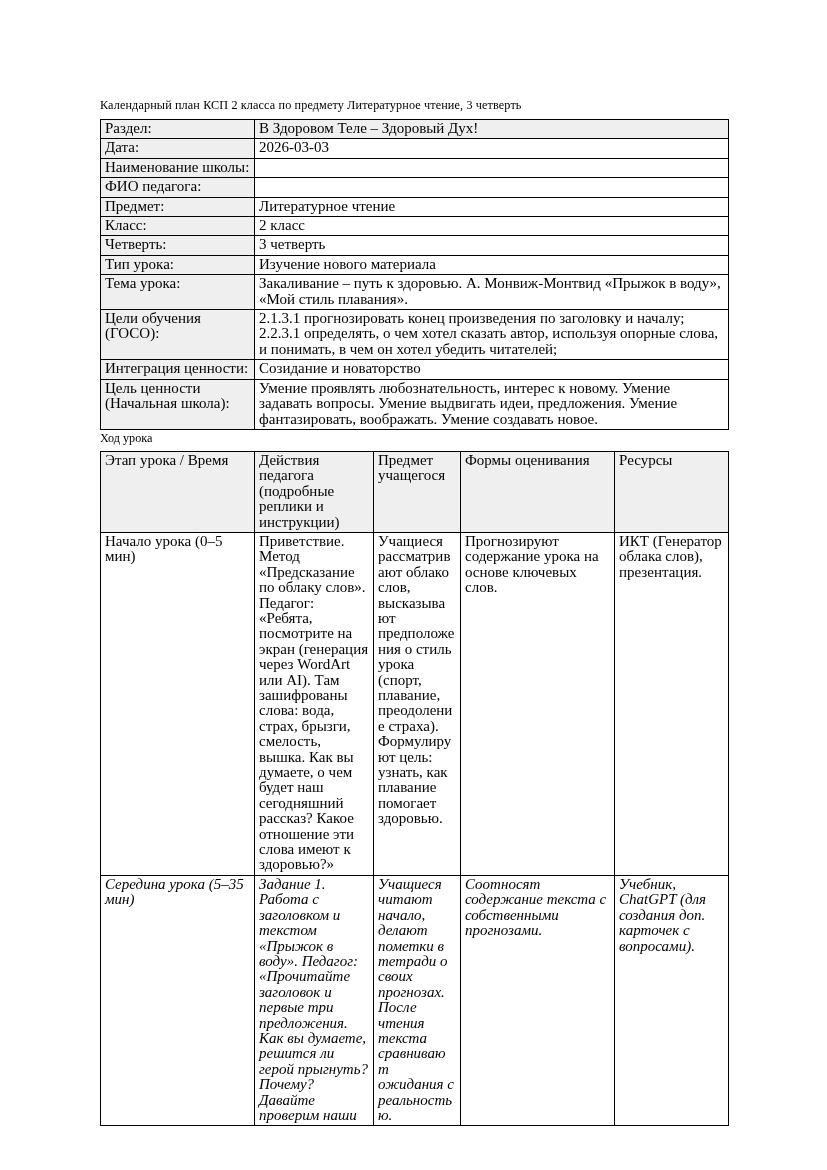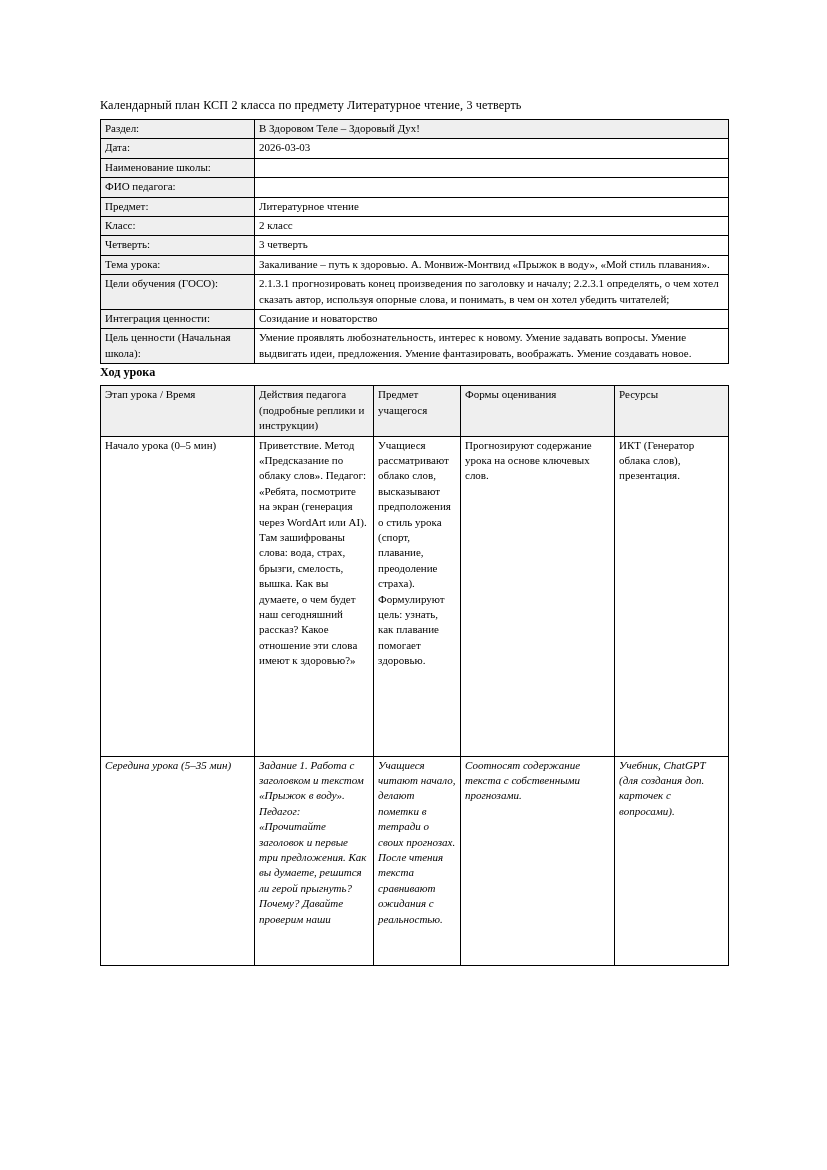--- a/index.html
+++ b/index.html
@@ -27,37 +27,36 @@
     font-size: 12.2px;
     line-height: 15px;
     margin: 0 0 6px 0;
     letter-spacing: 0.01em;
     white-space: nowrap;
   }
   table.grid {
     border-collapse: collapse;
     table-layout: fixed;
     width: 628px;
-    font-size: 11px;
+    font-size: 15px;
     line-height: 15.4px;
   }
   table.grid td {
     border: 1px solid #000000;
     padding: 1px 4px 2px 4px;
     vertical-align: top;
     word-wrap: break-word;
     overflow-wrap: break-word;
     hyphens: none;
   }
   .shade { background: #efefef; }
   .sec-caption {
     font-size: 12.2px;
     line-height: 15px;
     margin: 1px 0 5px 0;
-    font-weight: bold;
   }
   
   table.info col.c1 { width: 154px; }
   table.info col.c2 { width: 474px; }
   
   table.flow col.f1 { width: 154px; }
   table.flow col.f2 { width: 119px; }
   table.flow col.f3 { width: 87px; }
   table.flow col.f4 { width: 154px; }
   table.flow col.f5 { width: 114px; }
@@ -99,20 +98,24 @@
           <td class="shade">Предмет:</td>
           <td>Литературное чтение</td>
         </tr>
         <tr>
           <td class="shade">Класс:</td>
           <td>2 класс</td>
         </tr>
         <tr>
           <td class="shade">Четверть:</td>
           <td>3 четверть</td>
+        </tr>
+        <tr>
+          <td class="shade">Тип урока:</td>
+          <td>Изучение нового материала</td>
         </tr>
         <tr>
           <td class="shade">Тема урока:</td>
           <td>Закаливание – путь к здоровью. А. Монвиж-Монтвид «Прыжок в воду», «Мой стиль плавания».</td>
         </tr>
         <tr>
           <td class="shade">Цели обучения (ГОСО):</td>
           <td>2.1.3.1 прогнозировать конец произведения по заголовку и началу; 2.2.3.1 определять, о чем хотел сказать автор, используя опорные слова, и понимать, в чем он хотел убедить читателей;</td>
         </tr>
         <tr>

